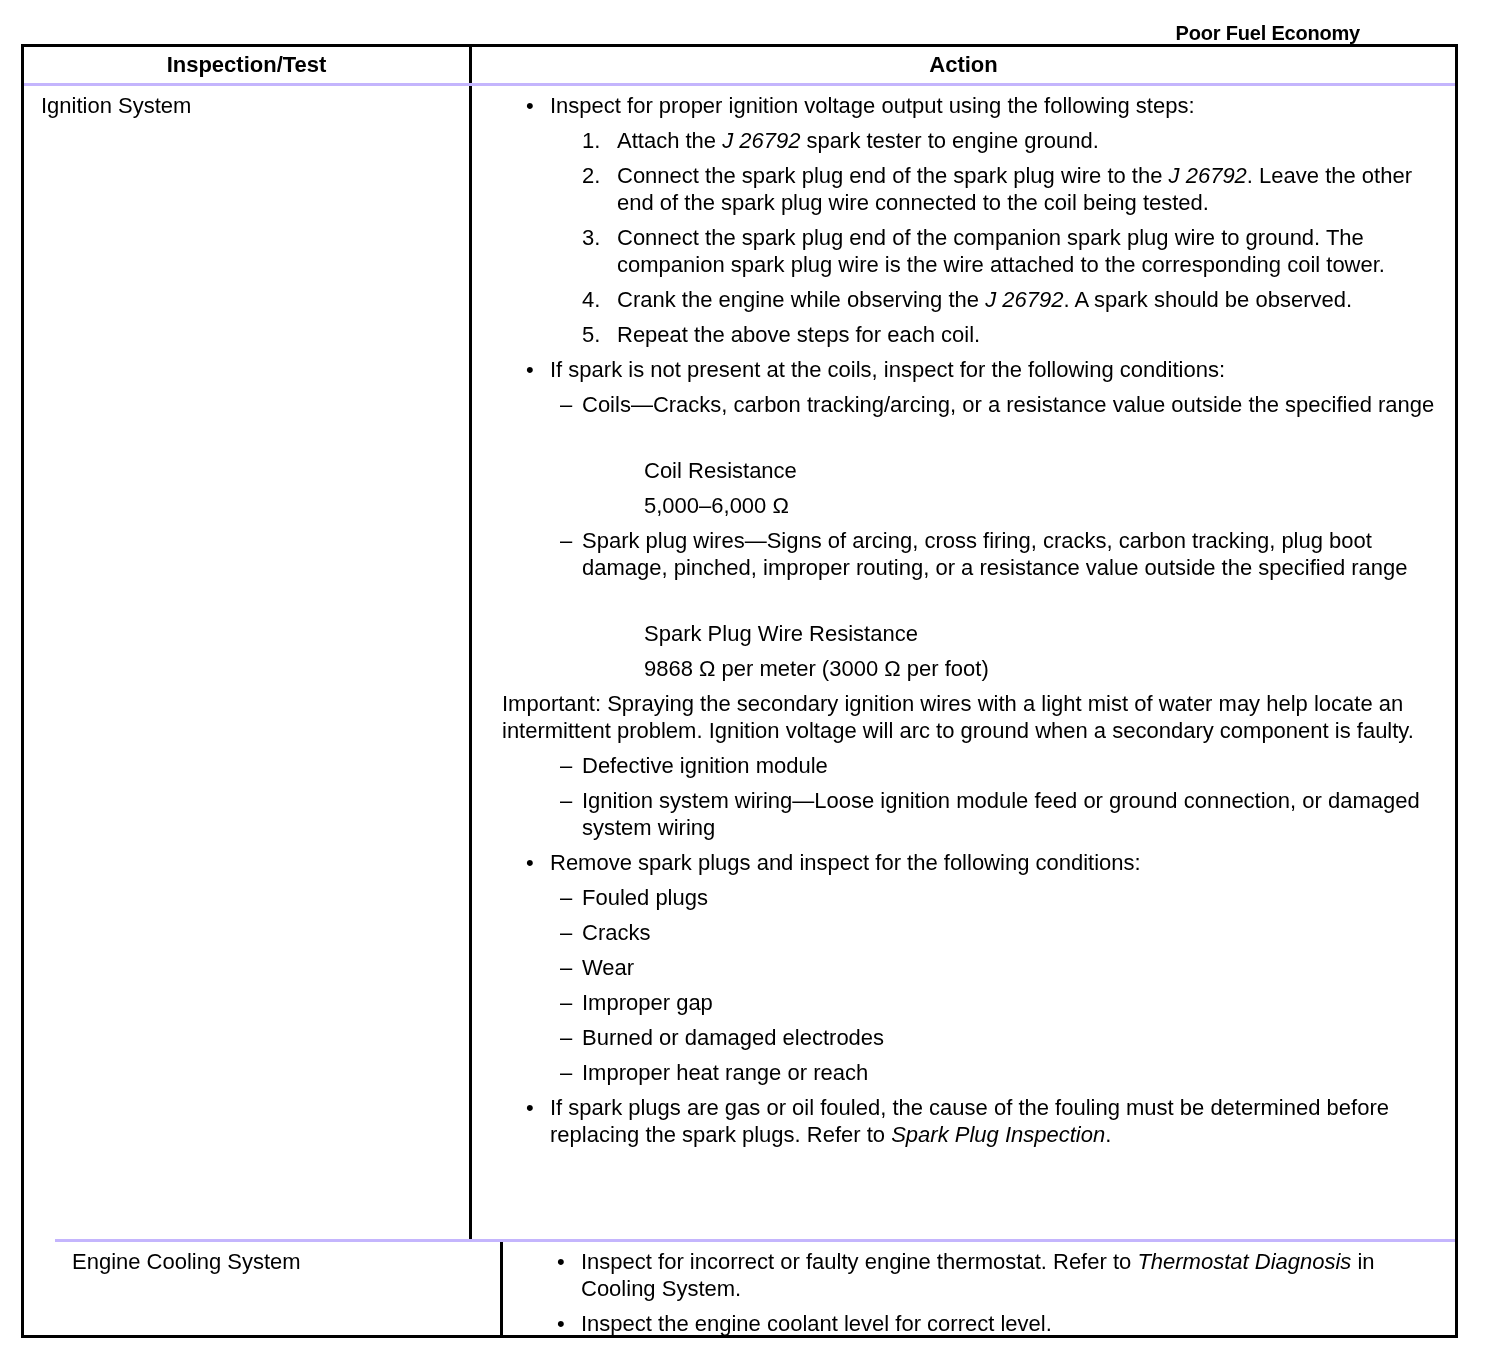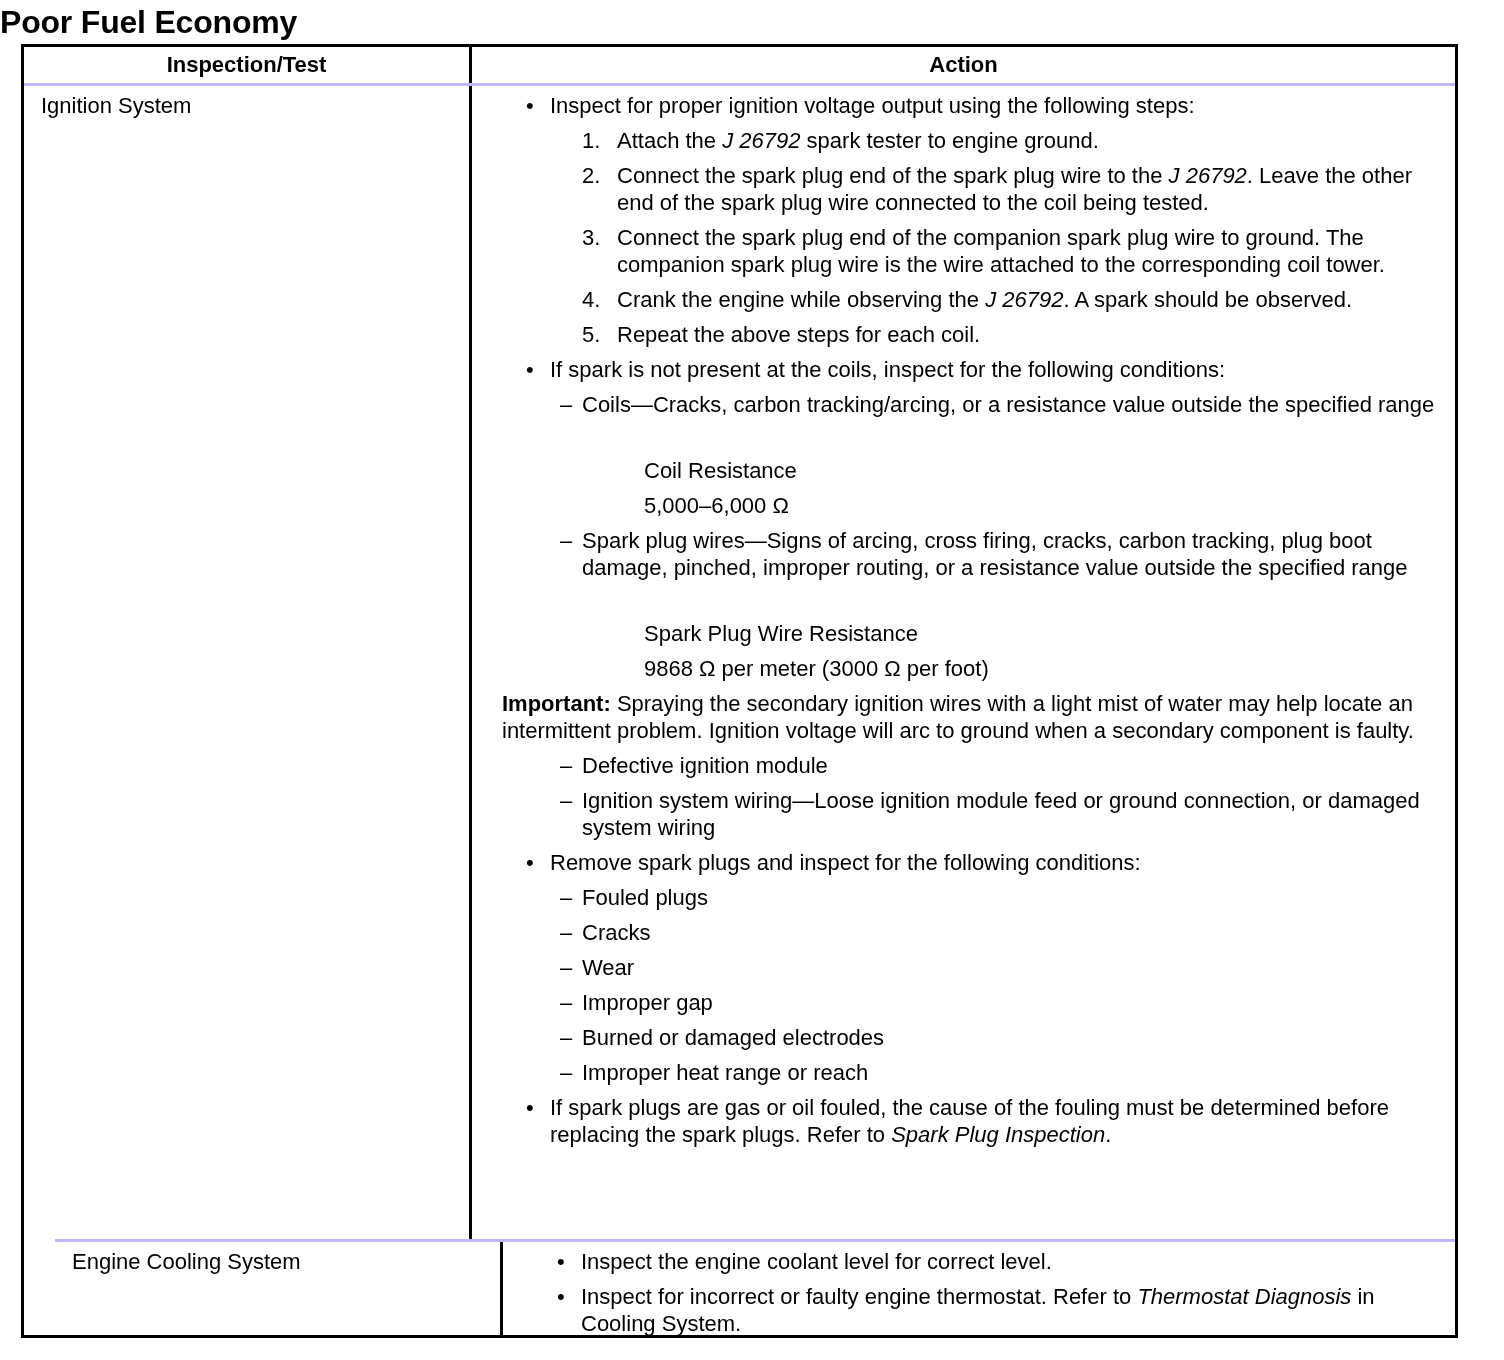--- a/index.html
+++ b/index.html
@@ -1,22 +1,22 @@
 <!DOCTYPE html>
 <html><head>
 <meta charset="utf-8">
 <style>
   html, body { margin: 0; padding: 0; background: #ffffff; }
   body {
     width: 1504px; height: 1360px; position: relative; overflow: hidden;
     font-family: "Liberation Sans", sans-serif; color: #000; font-size: 22px;
   }
   .title {
-    position: absolute; left: 0; top: 4px; width: 1360px; text-align: left;
-    font-weight: bold; font-size: 32px; letter-spacing: -0.2px;
+    position: absolute; left: 0; top: 22px; width: 1360px; text-align: right;
+    font-weight: bold; font-size: 20px; letter-spacing: -0.2px;
   }
   .tbl {
     position: absolute; left: 21px; top: 44px; width: 1437px;
     border: 3px solid #000; box-sizing: border-box;
   }
   .row { display: flex; border-top: 3px solid #c4b5fd; }
   .row.hdr { border-top: none; height: 36px; }
   .cell-left { width: 448px; border-right: 3px solid #000; box-sizing: border-box; }
   .cell-right { flex: 1; }
   .hdr .cell-left, .hdr .cell-right {
@@ -28,21 +28,21 @@
   .right { padding: 6px 12px 0 30px; line-height: 27px; }
   .bullet { position: relative; padding-left: 48px; margin-bottom: 8px; }
   .bullet::before { content: "•"; position: absolute; left: 24px; top: 0; }
   .step { position: relative; padding-left: 115px; margin-bottom: 8px; }
   .step .num { position: absolute; left: 80px; }
   .dash { position: relative; padding-left: 80px; margin-bottom: 8px; }
   .dash .d { position: absolute; left: 58px; }
   .spec { padding-left: 142px; margin-bottom: 8px; }
   .spec.bold { font-weight: normal; margin-top: 39px; }
   .important { margin-bottom: 8px; }
-  .important b { font-weight: bold; text-align: right; }
+  .important b { font-weight: normal; text-align: right; }
   i { font-style: italic; }
 </style>
 </head>
 <body>
 
 <div class="title">Poor Fuel Economy</div>
 
 <div class="tbl">
   <div class="row hdr">
     <div class="cell-left">Inspection/Test</div>
@@ -85,17 +85,17 @@
 
       <div class="bullet"><span>If spark plugs are gas or oil fouled, the cause of the fouling must be determined before replacing the spark plugs. Refer to </span><i>Spark Plug Inspection</i><span>.</span></div>
     </div>
   </div>
 
   <div class="row r2">
     <div class="cell-left">
       <div class="left-label">Engine Cooling System</div>
     </div>
     <div class="cell-right right">
+      <div class="bullet"><span>Inspect for incorrect or faulty engine thermostat. Refer to </span><i>Thermostat Diagnosis</i><span> in Cooling  System.</span></div>
       <div class="bullet">Inspect the engine coolant level for correct level.</div>
-      <div class="bullet"><span>Inspect for incorrect or faulty engine thermostat. Refer to </span><i>Thermostat Diagnosis</i><span> in Cooling  System.</span></div>
     </div>
   </div>
 </div>
 
 </body></html>

